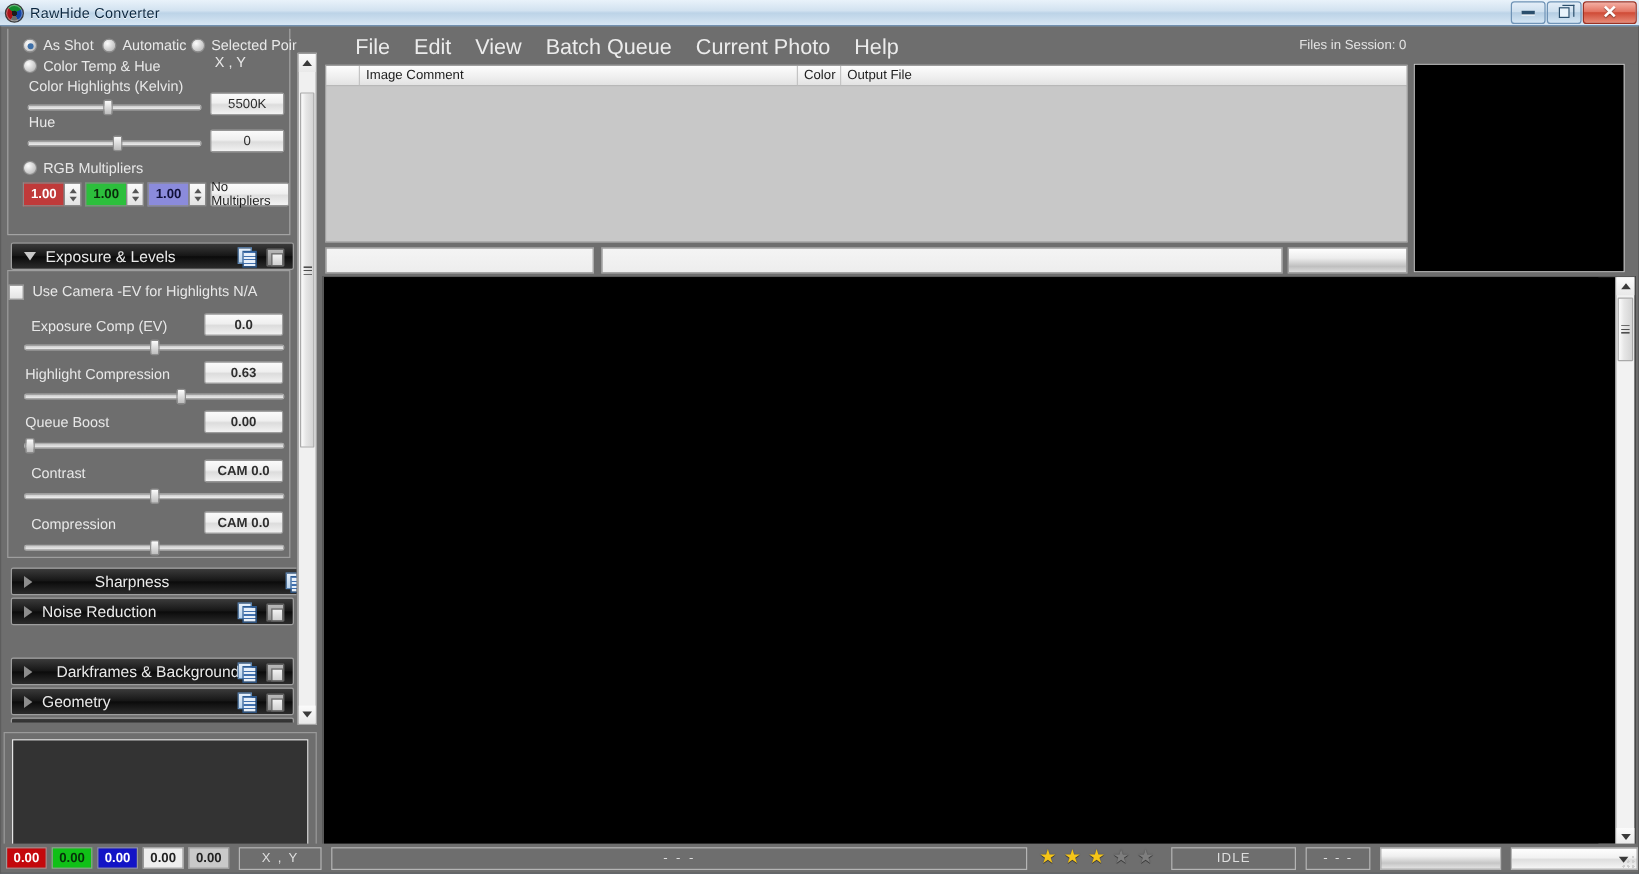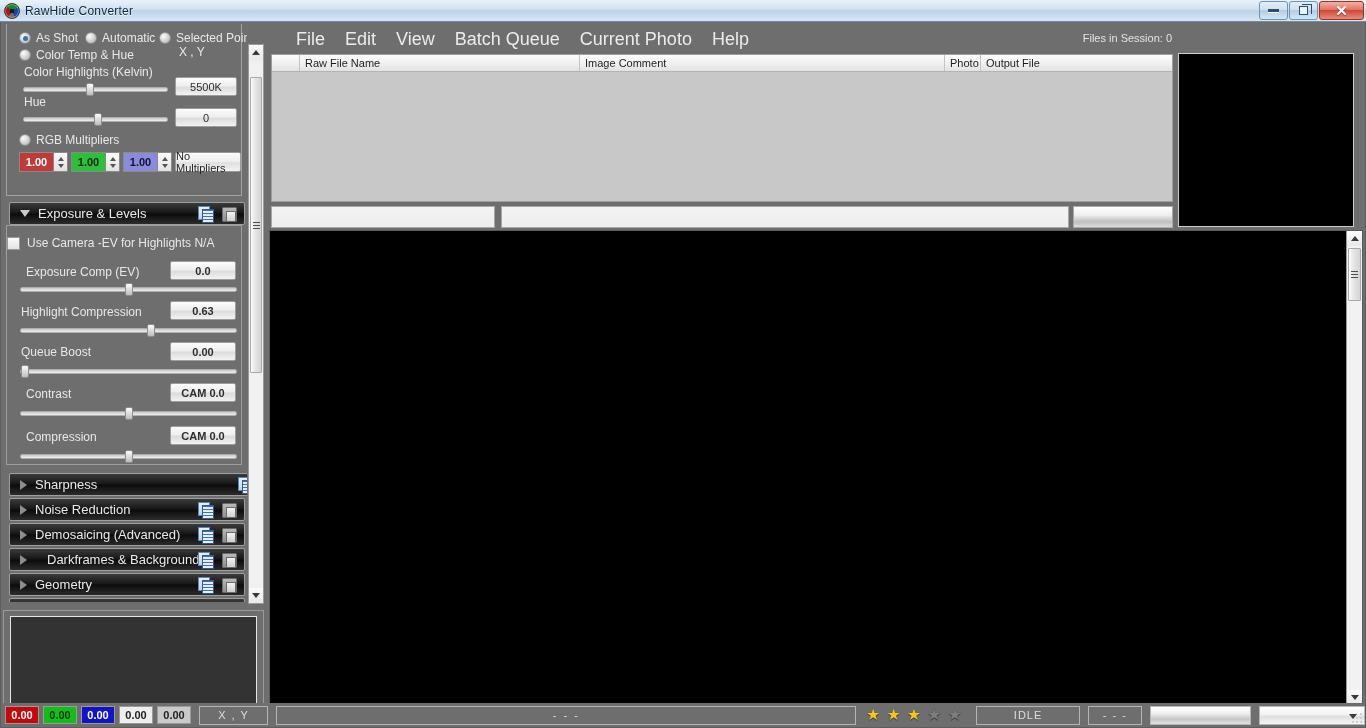--- a/index.html
+++ b/index.html
@@ -545,39 +545,31 @@
           </div>
 
           <div class="section-label" style="position:absolute;left:19px;top:204px;">Compression</div>
           <div class="valbox bold" style="left:163px; top:200px; width:66px;">CAM 0.0</div>
           <div class="slider" style="left:13px; top:224px; width:217px;">
             <div class="track"></div>
               <div class="knob" style="left:105px;"></div>
           </div>
         </div>
 
-        <div class="sect-header" style="position:absolute; left:3px; top:449px; width:276px;">
+        <div class="sect-header" style="position:absolute; left:3px; top:449px; width:276px;gap:44px;">
           <span class="arrow right"></span>
           <span class="stitle">Sharpness</span>
           <span class="sect-icons">
             <span class="ico-copy"></span>
             <span class="ico-paste"></span>
           </span>
         </div>
         <div class="sect-header" style="position:absolute; left:3px; top:474px; width:236px;">
           <span class="arrow right"></span>
           <span class="stitle">Noise Reduction</span>
-          <span class="sect-icons">
-            <span class="ico-copy"></span>
-            <span class="ico-paste"></span>
-          </span>
-        </div>
-        <div class="sect-header" style="position:absolute; left:3px; top:499px; width:236px;">
-          <span class="arrow right"></span>
-          <span class="stitle">Demosaicing (Advanced)</span>
           <span class="sect-icons">
             <span class="ico-copy"></span>
             <span class="ico-paste"></span>
           </span>
         </div>
         <div class="sect-header" style="position:absolute; left:3px; top:524px; width:236px;gap:12px;">
           <span class="arrow right"></span>
           <span class="stitle">Darkframes &amp; Background</span>
           <span class="sect-icons">
             <span class="ico-copy"></span>
@@ -623,23 +615,22 @@
       <div class="menu-item">View</div>
       <div class="menu-item">Batch Queue</div>
       <div class="menu-item">Current Photo</div>
       <div class="menu-item">Help</div>
       <div id="files-in-session">Files in Session: 0</div>
     </div>
 
     <div id="filelist">
       <div id="filelist-header">
         <div class="col" style="width:28px;"></div>
-        <div class="col" style="width:280px;">Raw File Name</div>
         <div class="col" style="width:365px;">Image Comment</div>
-        <div class="col" style="width:36px;">Photo</div>
+        <div class="col" style="width:36px;">Color</div>
         <div class="col" style="width:190px;border-right:none;">Output File</div>
       </div>
       <div id="filelist-body"></div>
     </div>
 
     <div id="thumb-box"></div>
 
     <div id="barrow">
       <div class="infobar" style="left:0px; width:224px;"></div>
       <div class="infobar" style="left:230px; width:568px;"></div>

